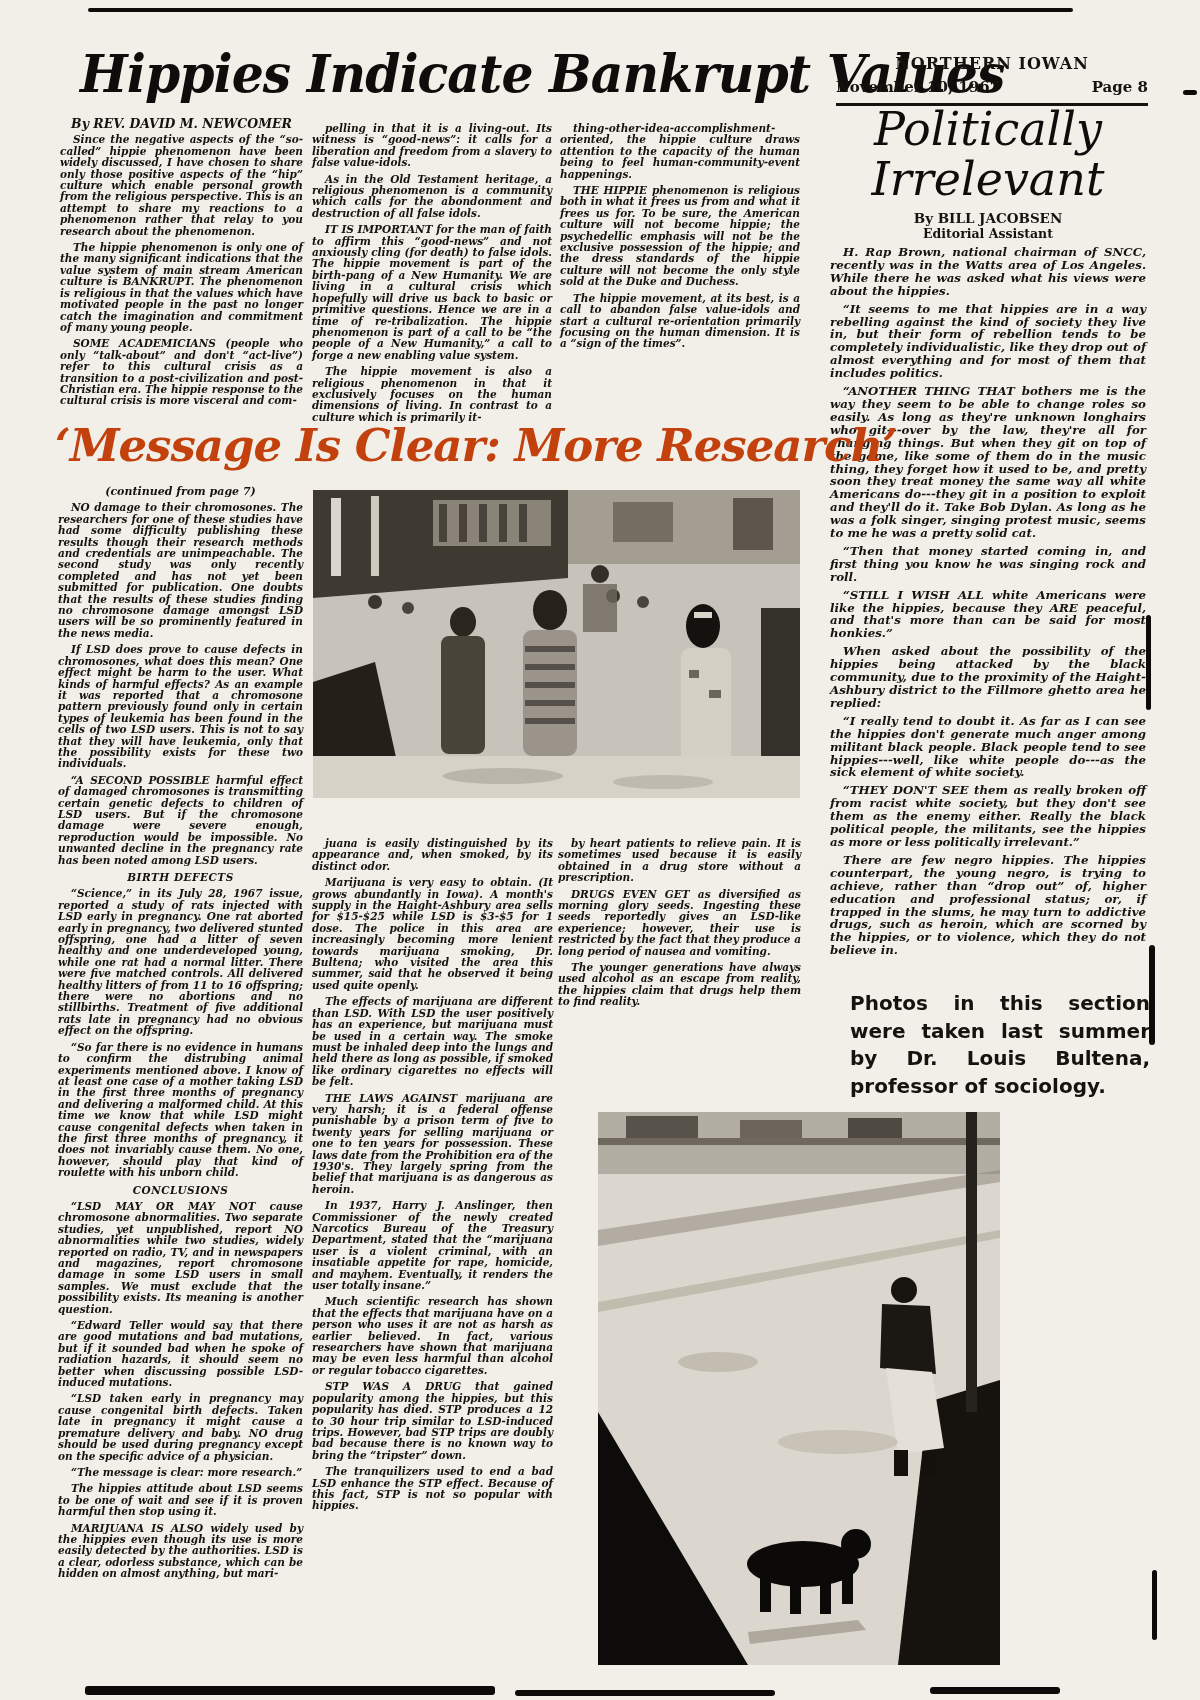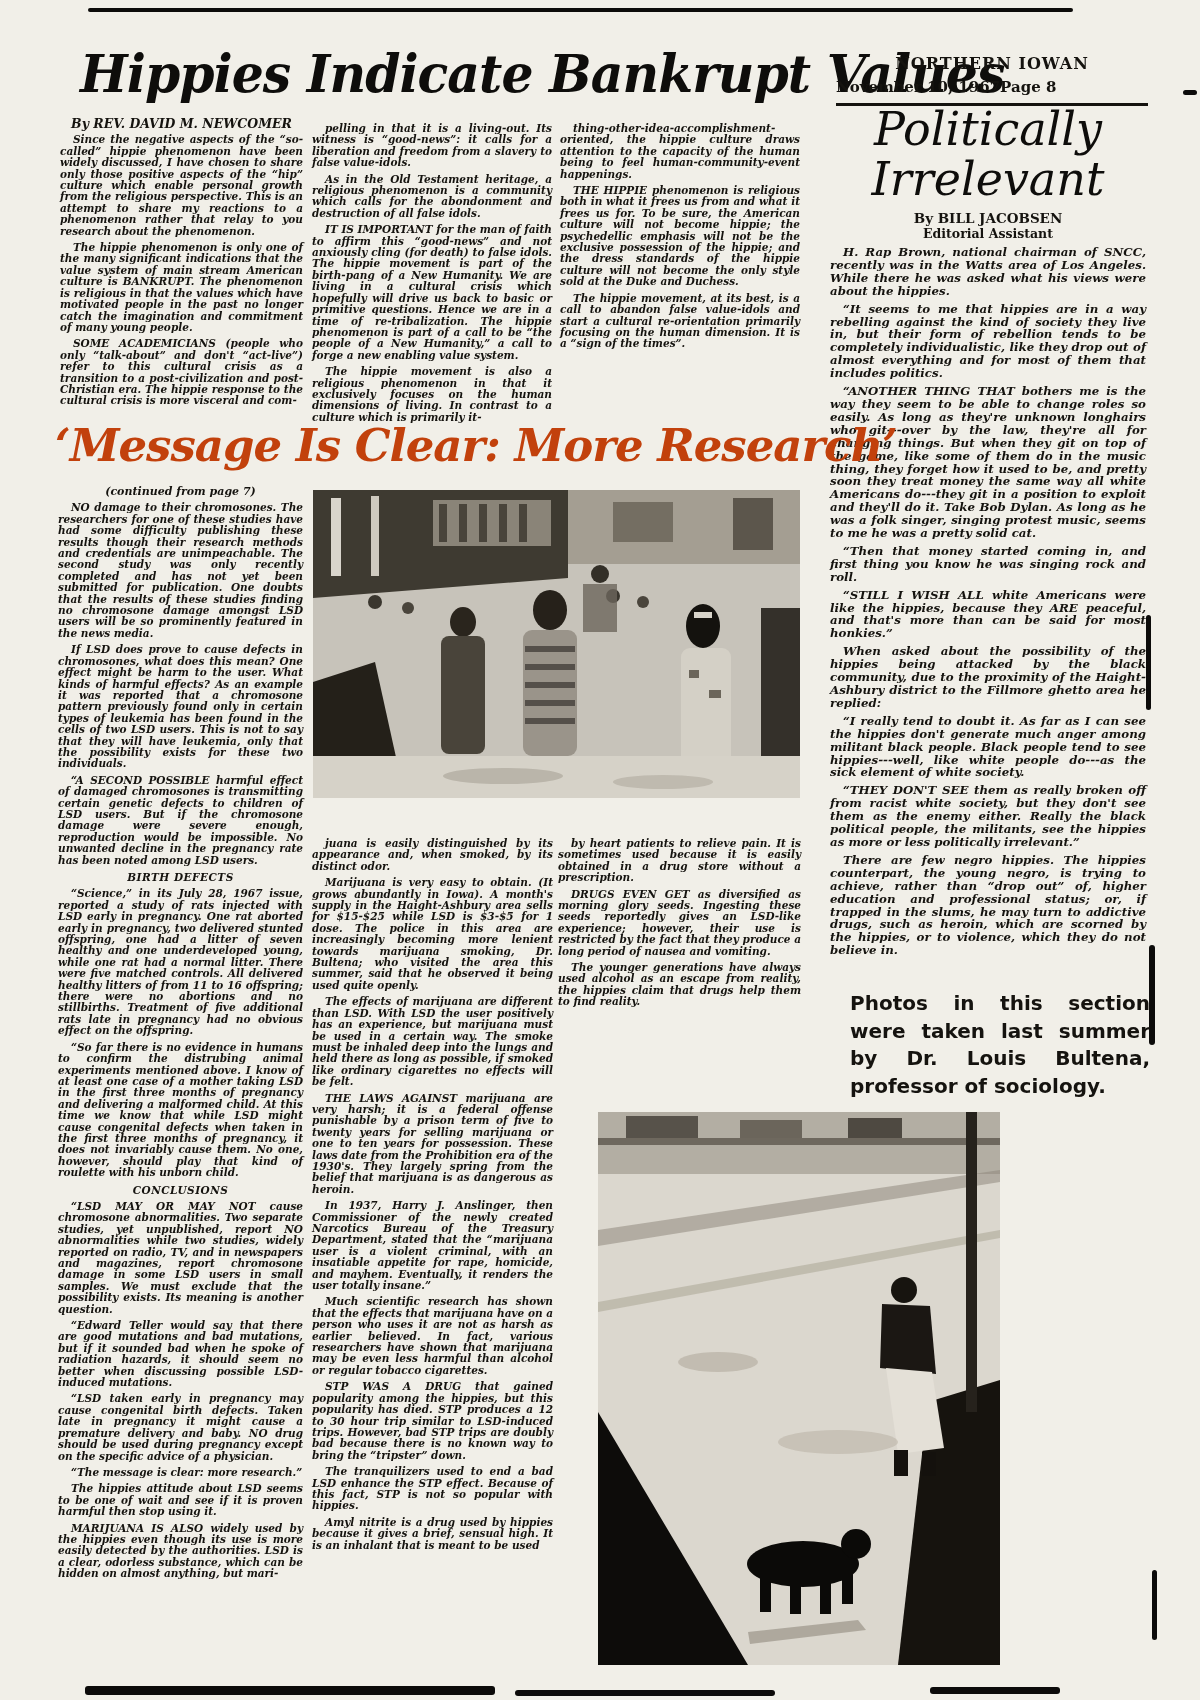--- a/index.html
+++ b/index.html
@@ -7,21 +7,21 @@
   html,body{background:#d8d6d0}
   body{width:1200px;height:1700px;position:relative;font-family:"DejaVu Serif",serif;color:#15130f}
   .page{position:absolute;left:0;top:0;width:1200px;height:1700px;background:#f1efe8;overflow:hidden}
   .abs{position:absolute}
 
   
   .main-headline{left:80px;top:44px;width:725px;font-style:italic;font-size:52px;line-height:60px;
     letter-spacing:-1px;transform:scaleX(.97);transform-origin:left;white-space:nowrap;color:#0e0d0b}
   .mast-info{left:836px;top:54px;width:312px;border-bottom:3px solid #15130f;padding-bottom:7px}
   .paper-name{text-align:center;font-size:16px;font-weight:bold;letter-spacing:1px}
-  .date-row{display:flex;font-size:15px;font-weight:bold;margin-top:5px}
+  .date-row{display:flex;justify-content:space-between;font-size:15px;font-weight:bold;margin-top:5px}
 
   
   .news{ text-align:justify;font-weight:bold;font-style:italic;}
   .news p{text-indent:13px;margin-top:5px}
   .news p.subhead{text-align:center;text-indent:0;margin-top:6px;letter-spacing:.5px}
   .news-sm{font-size:10.5px;line-height:11.4px}
   .news-md{font-size:11.8px;line-height:12.9px}
   .byline{font-weight:bold;text-align:center;font-size:12.5px;margin-bottom:3px}
   .continued{font-weight:bold;text-align:center;font-size:11px;margin-bottom:2px}
 
@@ -188,21 +188,20 @@
   <div class="abs news news-sm c-res2">
     <div>
         <p>juana is easily distinguished by its appearance and, when smoked, by its distinct odor.</p>
         <p>Marijuana is very easy to obtain. (It grows abundantly in Iowa). A month's supply in the Haight-Ashbury area sells for $15-$25 while LSD is $3-$5 for 1 dose. The police in this area are increasingly becoming more lenient towards marijuana smoking, Dr. Bultena; who visited the area this summer, said that he observed it being used quite openly.</p>
         <p>The effects of marijuana are different than LSD. With LSD the user positively has an experience, but marijuana must be used in a certain way. The smoke must be inhaled deep into the lungs and held there as long as possible, if smoked like ordinary cigarettes no effects will be felt.</p>
         <p><b>THE LAWS AGAINST</b> marijuana are very harsh; it is a federal offense punishable by a prison term of five to twenty years for selling marijuana or one to ten years for possession. These laws date from the Prohibition era of the 1930's. They largely spring from the belief that marijuana is as dangerous as heroin.</p>
         <p>In 1937, Harry J. Anslinger, then Commissioner of the newly created Narcotics Bureau of the Treasury Department, stated that the “marijuana user is a violent criminal, with an insatiable appetite for rape, homicide, and mayhem. Eventually, it renders the user totally insane.”</p>
         <p>Much scientific research has shown that the effects that marijuana have on a person who uses it are not as harsh as earlier believed. In fact, various researchers have shown that marijuana may be even less harmful than alcohol or regular tobacco cigarettes.</p>
         <p><b>STP WAS A DRUG</b> that gained popularity among the hippies, but this popularity has died. STP produces a 12 to 30 hour trip similar to LSD-induced trips. However, bad STP trips are doubly bad because there is no known way to bring the “tripster” down.</p>
         <p>The tranquilizers used to end a bad LSD enhance the STP effect. Because of this fact, STP is not so popular with hippies.</p>
-        <p>Amyl nitrite is a drug used by hippies because it gives a brief, sensual high. It is an inhalant that is meant to be used</p>
       </div>
   </div>
   <div class="abs news news-sm c-res3">
     <div>
         <p>by heart patients to relieve pain. It is sometimes used because it is easily obtained in a drug store without a prescription.</p>
         <p><b>DRUGS EVEN GET</b> as diversified as morning glory seeds. Ingesting these seeds reportedly gives an LSD-like experience; however, their use is restricted by the fact that they produce a long period of nausea and vomiting.</p>
         <p>The younger generations have always used alcohol as an escape from reality, the hippies claim that drugs help them to find reality.</p>
       </div>
   </div>
 

